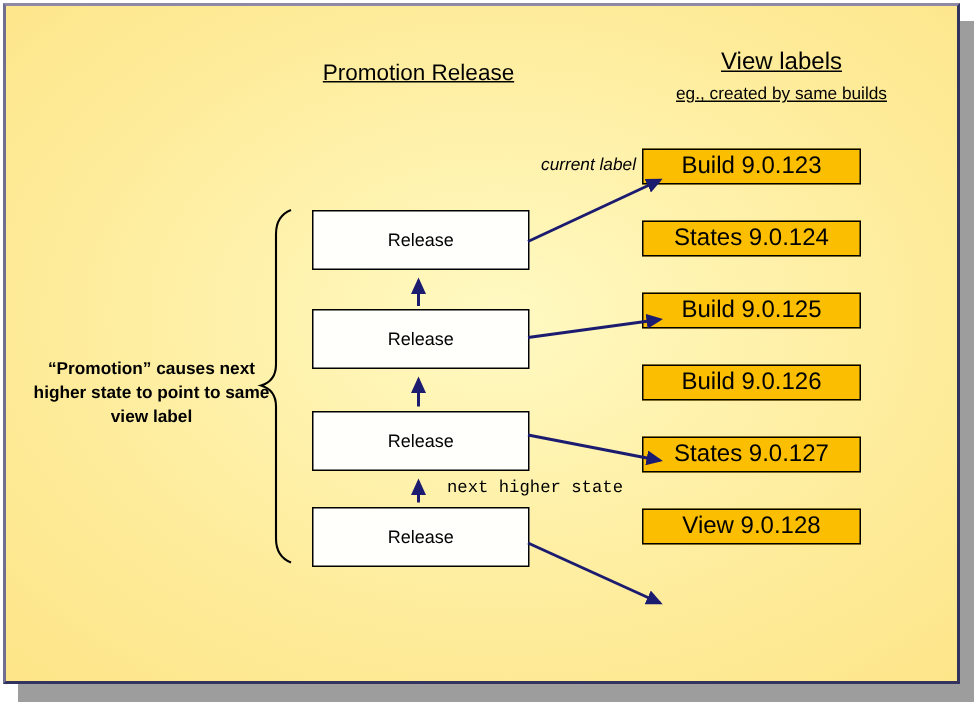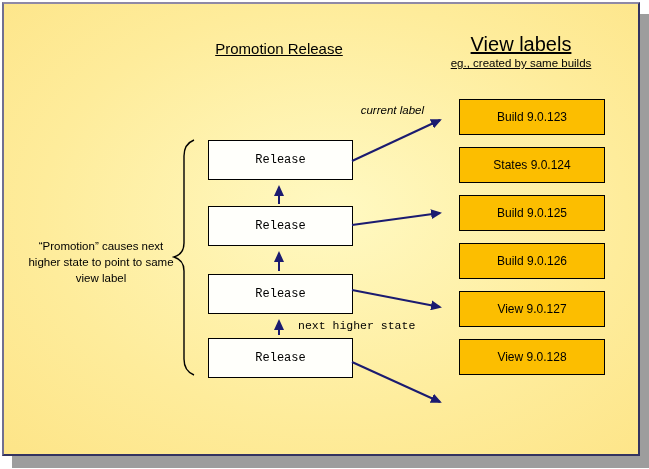--- a/index.html
+++ b/index.html
@@ -14,39 +14,39 @@
     border-right:2px solid #333360;border-bottom:2px solid #333360;
     background:radial-gradient(ellipse 115% 115% at 52% 46%, #fff9c2 0%, #feeC9b 40%, #fde384 70%, #fbd96e 100%);
     box-shadow:10px 12px 0 0 #9d9d9d;
   }
   .title-left{
     position:absolute;left:175px;top:36px;width:200px;text-align:center;
     font-size:15px;text-decoration:underline;
   }
   .title-right{
     position:absolute;left:428px;top:29px;width:178px;text-align:center;
-    font-size:20px;text-decoration:underline;
+    font-size:16px;text-decoration:underline;
   }
   .subtitle-right{
     position:absolute;left:428px;top:53px;width:178px;text-align:center;
     font-size:11.5px;text-decoration:underline;
   }
   .state-box{
     position:absolute;left:204px;width:145px;height:40px;box-sizing:border-box;
     background:#fffffb;border:1px solid #000;
-    display:flex;align-items:center;justify-content:center;font-size:12px;font-family:Liberation Mono, monospace;
+    display:flex;align-items:center;justify-content:center;font-size:12px;
   }
   .build-box{
-    position:absolute;left:455px;width:146px;height:36px;box-sizing:border-box;
+    position:absolute;left:424px;width:146px;height:24px;box-sizing:border-box;
     background:#fcbe00;border:1px solid #000;
-    display:flex;align-items:center;justify-content:center;font-size:12px;
+    display:flex;align-items:center;justify-content:center;font-size:16px;
   }
   .note-brace{
     position:absolute;left:18px;top:234px;width:158px;text-align:center;
-    font-size:11.5px;line-height:16px;
+    font-size:11.5px;line-height:16px;font-weight:bold;
   }
   .lbl-current{
     position:absolute;left:352px;top:99px;width:68px;text-align:right;
     font-size:11.5px;line-height:15px;font-style:italic;
   }
   .lbl-next{
     position:absolute;left:294px;top:315px;font-size:11.5px;font-family:Liberation Mono, monospace;
   }
   svg.wires{position:absolute;left:0;top:0;pointer-events:none;}
   .wire{stroke:#1b1b70;stroke-width:2;fill:none;}
@@ -67,21 +67,21 @@
 
   <div class="state-box" style="top:136px">Release</div>
   <div class="state-box" style="top:202px">Release</div>
   <div class="state-box" style="top:270px">Release</div>
   <div class="state-box" style="top:334px">Release</div>
 
   <div class="build-box" style="top:95px">Build 9.0.123</div>
   <div class="build-box" style="top:143px">States 9.0.124</div>
   <div class="build-box" style="top:191px">Build 9.0.125</div>
   <div class="build-box" style="top:239px">Build 9.0.126</div>
-  <div class="build-box" style="top:287px">View 9.0.127</div>
+  <div class="build-box" style="top:287px">States 9.0.127</div>
   <div class="build-box" style="top:335px">View 9.0.128</div>
 
   <svg class="wires" width="636" height="452" viewBox="2 2 636 452">
     <defs>
       <marker id="ah" markerUnits="userSpaceOnUse" markerWidth="12" markerHeight="10" refX="9" refY="5" orient="auto">
         <path d="M0,0 L11,5 L0,10 z" fill="#1b1b70"></path>
       </marker>
     </defs>
 
     <path class="brace" d="M192,138 Q182,142 182,154 L182,241 Q182,252 172,255 Q182,258 182,269 L182,357 Q182,369 192,373"></path>

